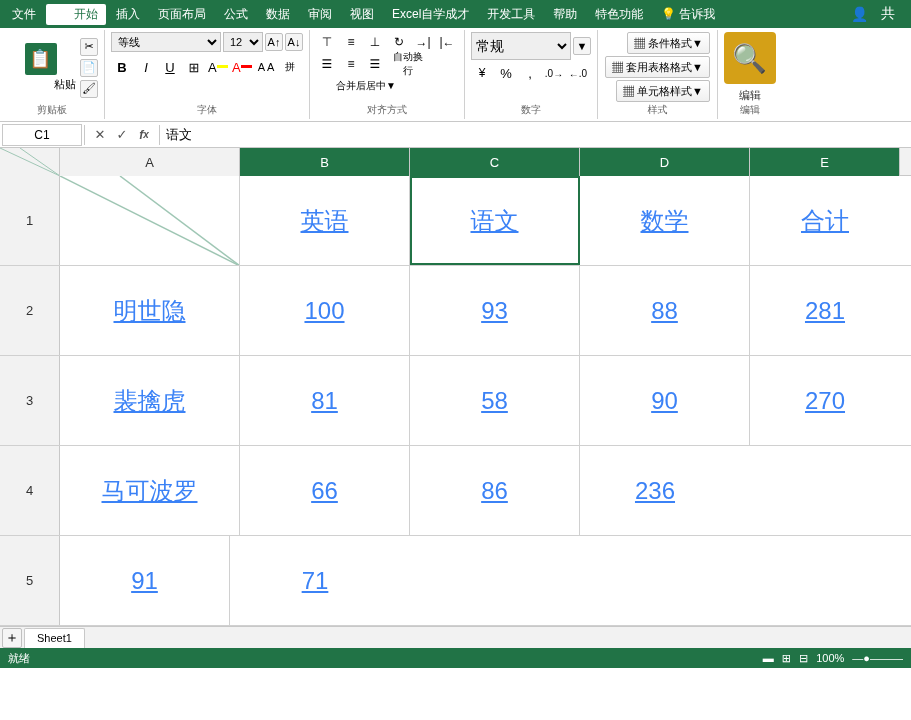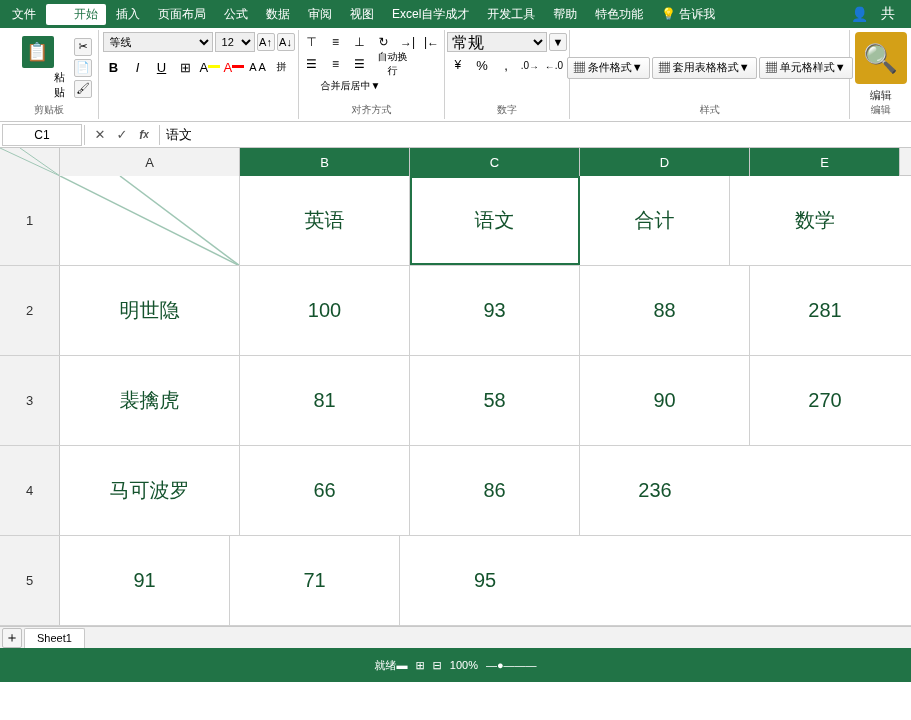--- a/index.html
+++ b/index.html
@@ -115,22 +115,22 @@
       border: 1px solid transparent;
       background: transparent;
       cursor: pointer;
       display: flex; align-items: center; justify-content: center;
       border-radius: 2px;
       font-size: 12px;
     }
 
     
     .num-select {
-      width: 100px; height: 20px;
-      font-size: 16px;
+      width: 100px; height: 28px;
+      font-size: 14px;
       border: 1px solid #c0c0c0;
     }
 
     
     .styles-btn {
       height: 22px;
       padding: 0 6px;
       border: 1px solid #c0c0c0;
       background: linear-gradient(#fff, #f0f0f0);
       cursor: pointer;
@@ -238,25 +238,26 @@
       justify-content: center;
       font-size: 13px;
       color: #333;
       cursor: pointer;
     }
     .grid-cell {
       border-right: 1px solid #d0d0d0;
       display: flex;
       align-items: center;
       justify-content: center;
-      font-size: 20px;
-      color: #14532d;
+      font-size: 24px;
+      color: #3b82f6;
       cursor: cell;
       position: relative;
       overflow: hidden;
+      text-decoration: underline;
     }
     .grid-cell.selected-border {
       outline: 2px solid #217346;
       outline-offset: -2px;
       z-index: 1;
     }
     .grid-cell:last-child { border-right: none; }
 
     
     .sheet-tab-bar {
@@ -279,25 +280,25 @@
       height: 20px;
       display: flex; align-items: center;
     }
     .sheet-tab.active { background: #fff; }
 
     
     .status-bar {
       background: #217346;
       color: #fff;
       font-size: 11px;
-      height: 34px;
+      height: 20px;
       display: flex;
       align-items: center;
       padding: 0 8px;
-      justify-content: center;
+      justify-content: space-between;
     }
 
     .ribbon-right-icons {
       display: flex;
       align-items: center;
       margin-left: auto;
       gap: 4px;
       padding-right: 8px;
     }
     .ribbon-right-icon {
@@ -373,20 +374,21 @@
           <button class="style-btn">
               <u>U</u>
             </button>
           <button class="style-btn">⊞</button>
           <button class="style-btn">A<span style="display:block;width:14px;height:3px;background:#ffff00;margin-top:-2px;"></span></button>
           <button class="style-btn" style="color:red;">A<span style="display:block;width:14px;height:3px;background:red;margin-top:-2px;"></span></button>
           <button class="style-btn" style="font-size:11px;">A A</button>
           <button class="style-btn" style="font-size:10px;">拼</button>
         </div>
       </div>
+      <div class="ribbon-group-label">字体</div>
     </div>
 
     <div class="ribbon-group" style="min-width:140px;">
       <div class="ribbon-group-content" style="flex-direction:column;gap:2px;align-items:flex-start;padding-bottom:14px;">
         <div style="display:flex;gap:2px;">
           <button class="align-btn">⊤</button>
           <button class="align-btn">≡</button>
           <button class="align-btn">⊥</button>
           <button class="align-btn">↻</button>
           <button class="align-btn">→|</button>
@@ -418,21 +420,21 @@
           <button class="style-btn">%</button>
           <button class="style-btn">,</button>
           <button class="style-btn" style="font-size:10px;">.0→</button>
           <button class="style-btn" style="font-size:10px;">←.0</button>
         </div>
       </div>
       <div class="ribbon-group-label">数字</div>
     </div>
 
     <div class="ribbon-group" style="min-width:120px;">
-      <div class="ribbon-group-content" style="flex-direction:row;gap:2px;align-items:center;padding-bottom:14px;">
+      <div class="ribbon-group-content" style="flex-direction:column;gap:2px;align-items:flex-end;padding-bottom:14px;">
         <button class="styles-btn">
           <span>▦</span>
           <span>条件格式</span>▼
         </button>
         <button class="styles-btn">
           <span>▦</span>
           <span>套用表格格式</span>▼
         </button>
         <button class="styles-btn">
           <span>▦</span>
@@ -486,22 +488,22 @@
     <div class="grid-row" style="height:90px;">
       <div class="row-header">1</div>
       <div class="grid-cell" style="width:180px;min-width:180px;position:relative;">
         <svg style="position:absolute;top:0;left:0;" width="180" height="90">
           <line x1="0" y1="0" x2="180" y2="90" stroke="#9fc6b4" stroke-width="1.5"></line>
           <line x1="60" y1="0" x2="180" y2="90" stroke="#9fc6b4" stroke-width="1.5"></line>
         </svg>
       </div>
       <div class="grid-cell" style="width:170px;min-width:170px;">英语</div>
       <div class="grid-cell selected-border" style="width:170px;min-width:170px;">语文</div>
+      <div class="grid-cell" style="width:170px;min-width:170px;">数学</div>
       <div class="grid-cell" style="width:150px;min-width:150px;">合计</div>
-      <div class="grid-cell" style="width:170px;min-width:170px;">数学</div>
     </div>
 
     <div class="grid-row" style="height:90px;">
       <div class="row-header">2</div>
       <div class="grid-cell" style="width:180px;min-width:180px;">明世隐</div>
       <div class="grid-cell" style="width:170px;min-width:170px;">100</div>
       <div class="grid-cell" style="width:170px;min-width:170px;">93</div>
       <div class="grid-cell" style="width:170px;min-width:170px;">88</div>
       <div class="grid-cell" style="width:150px;min-width:150px;">281</div>
     </div>
@@ -520,21 +522,20 @@
       <div class="grid-cell" style="width:180px;min-width:180px;">马可波罗</div>
       <div class="grid-cell" style="width:170px;min-width:170px;">66</div>
       <div class="grid-cell" style="width:170px;min-width:170px;">86</div>
       <div class="grid-cell" style="width:150px;min-width:150px;">236</div>
     </div>
 
     <div class="grid-row" style="height:90px;">
       <div class="row-header">5</div>
       <div class="grid-cell" style="width:170px;min-width:170px;">91</div>
       <div class="grid-cell" style="width:170px;min-width:170px;">71</div>
-      <div class="grid-cell" style="width:170px;min-width:170px;">95</div>
     </div>
   </div>
 </div>
 
 <div class="sheet-tab-bar">
   <div class="small-btn" style="width:20px;height:20px;font-size:14px;">＋</div>
   <div class="sheet-tab active">Sheet1</div>
 </div>
 
 <div class="status-bar">

